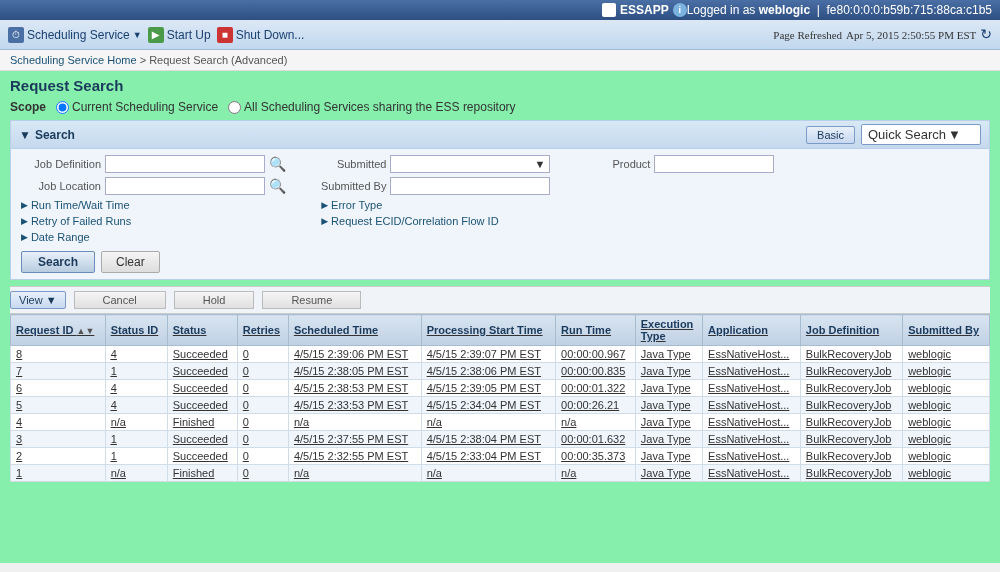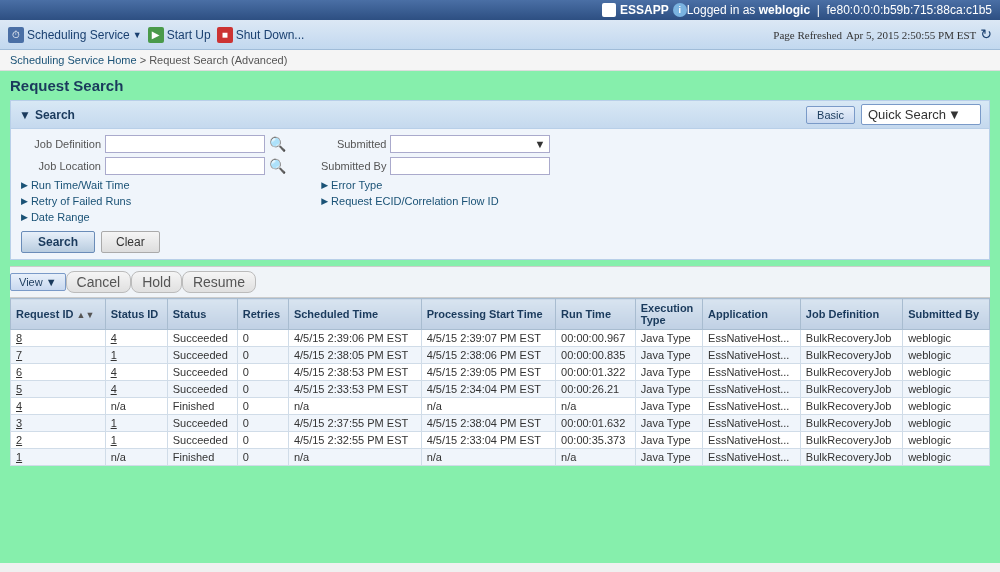--- a/index.html
+++ b/index.html
@@ -130,49 +130,49 @@
       font-size: 12px;
       cursor: pointer;
       border-radius: 2px;
       color: #333;
     }
 
     
     .table-toolbar {
       display: flex;
       align-items: center;
-      gap: 0;
+      gap: 8px;
       padding: 4px 0;
       border-top: 1px solid #ccc;
       border-bottom: 1px solid #ccc;
       background: #f0f4f8;
       margin-bottom: 0;
     }
     .btn-view {
       background: linear-gradient(to bottom, #e8f0fa, #c8d8ef);
       border: 1px solid #7a9ac8;
       padding: 2px 8px;
       font-size: 11px;
       cursor: pointer;
       border-radius: 2px;
       color: #1a3a5c;
       display: flex; align-items: center; gap: 3px;
     }
     .btn-toolbar {
       background: linear-gradient(to bottom, #f5f5f5, #e0e0e0);
       border: 1px solid #bbb;
-      padding: 2px 10px;
-      font-size: 14px;
-      cursor: pointer;
-      border-radius: 8px;
+      padding: 2px 28px;
+      font-size: 11px;
+      cursor: pointer;
+      border-radius: 0;
       color: #555;
     }
 
     
-    .data-table { width: 100%; border-collapse: collapse; font-size: 11px; }
+    .data-table { width: 100%; border-collapse: collapse; font-size: 11px; text-decoration: underline; }
     .data-table th {
       background: linear-gradient(to bottom, #d8e4f0, #c0d0e4);
       border: 1px solid #a8bcd0;
       padding: 3px 5px;
       text-align: left;
       font-weight: bold;
       color: #1a3a5c;
       white-space: nowrap;
     }
     .data-table td {
@@ -240,20 +240,31 @@
 <div class="breadcrumb-bar">
   <a href="#">Scheduling Service Home</a>
   <span>&gt;</span>
   <span>Request Search (Advanced)</span>
 </div>
 
 <div class="main-content">
 
   <div class="page-title">Request Search</div>
 
+  <div class="scope-row">
+    <span class="scope-label">Scope</span>
+    <label class="radio-option">
+      <input type="radio" name="scope" checked="" style="">
+      <span>Current Scheduling Service</span>
+    </label>
+    <label class="radio-option">
+      <input type="radio" name="scope" style="">
+      <span>All Scheduling Services sharing the ESS repository</span>
+    </label>
+  </div>
 
   <div class="search-panel">
     <div class="search-panel-header">
       <div class="search-panel-title">
         <span>▼</span>
         <span>Search</span>
       </div>
       <div class="panel-controls">
         <button class="btn-basic">Basic</button>
         <div class="quick-search-dropdown">
@@ -270,20 +281,24 @@
           <span class="form-label">Job Definition</span>
           <input class="form-input" type="text" style="">
           <span class="search-icon-btn">🔍</span>
         </div>
         <div class="form-group">
           <span class="form-label">Submitted</span>
           <div class="submitted-dropdown">
             <span></span>
             <span>▼</span>
           </div>
+        </div>
+        <div class="form-group">
+          <span class="form-label">Product</span>
+          <input class="form-input-sm" type="text" style="">
         </div>
       </div>
 
       <div class="form-row">
         <div class="form-group">
           <span class="form-label">Job Location</span>
           <input class="form-input" type="text" style="">
           <span class="search-icon-btn">🔍</span>
         </div>
         <div class="form-group">

